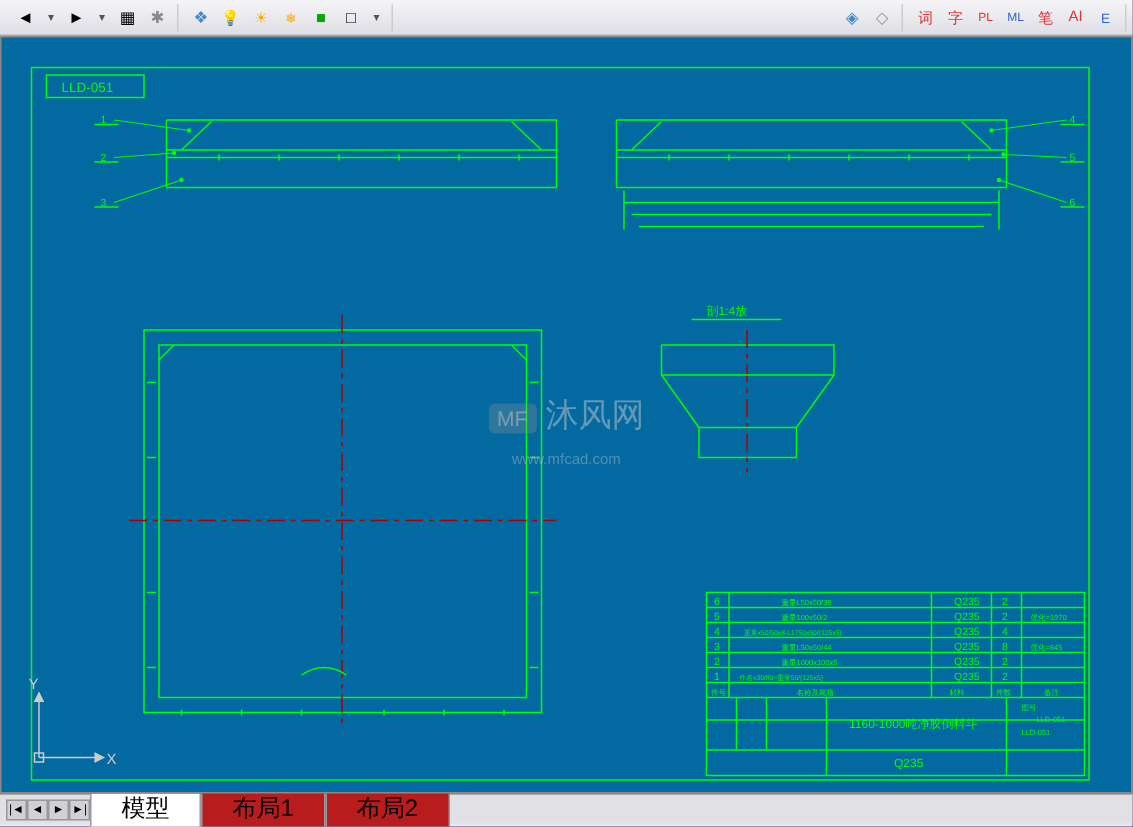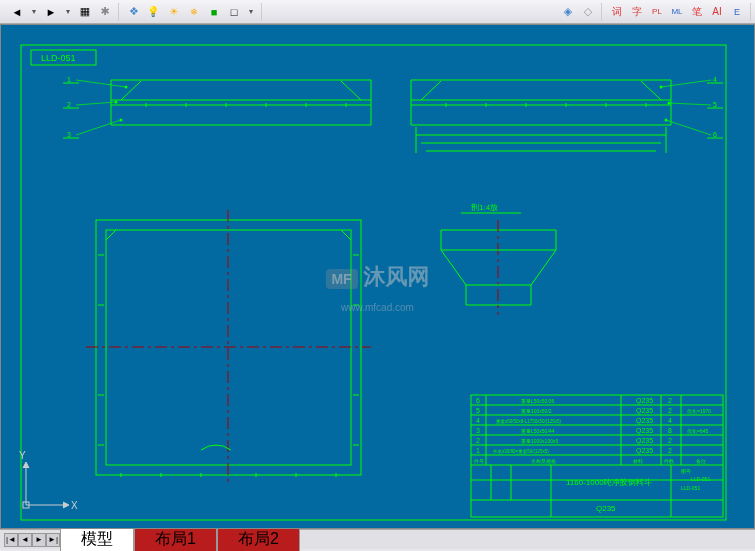--- a/index.html
+++ b/index.html
@@ -2,21 +2,21 @@
 <html><head>
 <meta charset="utf-8">
 <style>
 *{margin:0;padding:0;box-sizing:border-box;font-family:sans-serif}
 body{background:#e8e8ec;width:755px;height:551px;overflow:hidden;position:relative}
 .toolbar{height:24px;background:linear-gradient(#f5f5f8,#dedee5);display:flex;align-items:center;padding:0 4px;gap:2px;border-bottom:1px solid #aaa}
 .toolbar-group{display:flex;align-items:center;gap:2px;padding:0 4px;border-right:1px solid #ccc}
 .tb-btn{width:18px;height:18px;display:flex;align-items:center;justify-content:center;border:1px solid transparent;cursor:pointer;font-size:11px}
 .tb-dropdown{width:12px;height:18px;display:flex;align-items:center;justify-content:center;font-size:8px;color:#555;cursor:pointer}
 .canvas-area{position:relative;width:100%;height:505px;background:#0369a1;border:1px solid #888}
-.watermark{position:absolute;left:50%;top:50%;transform:translate(-50%,-50%);color:rgba(200,200,200,0.5);font-size:22px;font-weight:bold;pointer-events:none}
+.watermark{position:absolute;left:50%;top:50%;transform:translate(-50%,-50%);color:rgba(200,200,200,0.5);font-size:22px;font-weight:normal;pointer-events:none}
 .watermark-sub{position:absolute;left:50%;top:56%;transform:translate(-50%,-50%);color:rgba(200,200,200,0.4);font-size:10px;pointer-events:none}
 .tabs-area{height:20px;background:#e0e0e5;display:flex;align-items:center;padding-left:4px;gap:0;border-top:1px solid #aaa}
 .tab-nav{width:14px;height:14px;background:#d0d0d5;border:1px solid #999;display:flex;align-items:center;justify-content:center;font-size:8px;cursor:pointer}
 .tab{padding:2px 20px;font-size:16px;border:1px solid #999;background:#fff;cursor:pointer}
 .tab.inactive{background:#b91c1c}
 svg{position:absolute;inset:0;width:100%;height:100%}
 svg line,svg polyline,svg rect{stroke:#0f0;stroke-width:1;fill:none}
 svg line.center{stroke:#a00;stroke-dasharray:12 4 3 4}
 svg line.white{stroke:#ccc}
 svg line.leader{stroke:#0f0;stroke-width:0.7}

